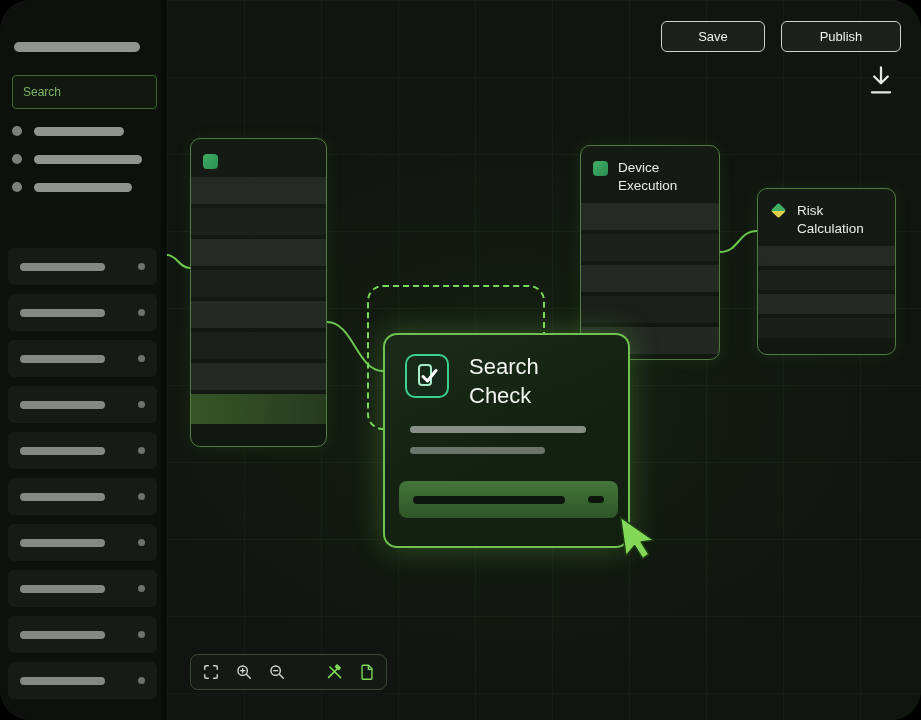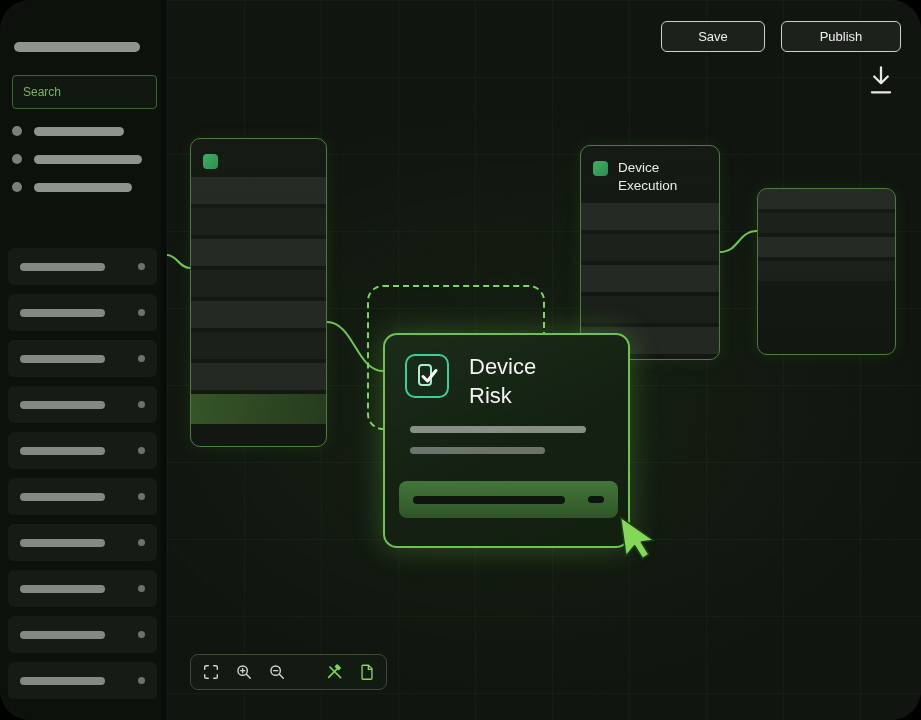--- a/index.html
+++ b/index.html
@@ -220,39 +220,45 @@
       <div>
         <div class="stripe"></div>
         <div class="stripe alt"></div>
         <div class="stripe"></div>
         <div class="stripe alt"></div>
         <div class="stripe"></div>
       </div>
     </div>
 
     <div class="node n-risk">
+      <div class="node-header">
+        <span class="diamond-wrap">
+            <span class="diamond"></span>
+          </span>
+        <span class="node-title">Risk Calculation</span>
+      </div>
       <div>
         <div class="stripe sm"></div>
         <div class="stripe sm alt"></div>
         <div class="stripe sm"></div>
         <div class="stripe sm alt"></div>
       </div>
     </div>
 
     <div class="dropzone"></div>
 
     <div class="device">
       <div class="device-header">
         <div class="device-icon">
           <svg viewBox="0 0 30 30" width="30" height="30">
             <rect x="7" y="4" width="12" height="20" rx="3" fill="none" stroke="#a8ecc9" stroke-width="2"></rect>
             <path d="M11 15.5l4.5 4.5L24 9.5" fill="none" stroke="#ffffff" stroke-width="3" stroke-linecap="round" stroke-linejoin="round"></path>
           </svg>
         </div>
-        <div class="device-title">Device Risk</div>
+        <div class="device-title">Search Check</div>
       </div>
       <div class="d-bar d-bar1"></div>
       <div class="d-bar d-bar2"></div>
       <div class="d-row">
         <span class="d-row-bar"></span>
         <span class="d-row-pill"></span>
       </div>
     </div>
 
     <div class="toolbar">

